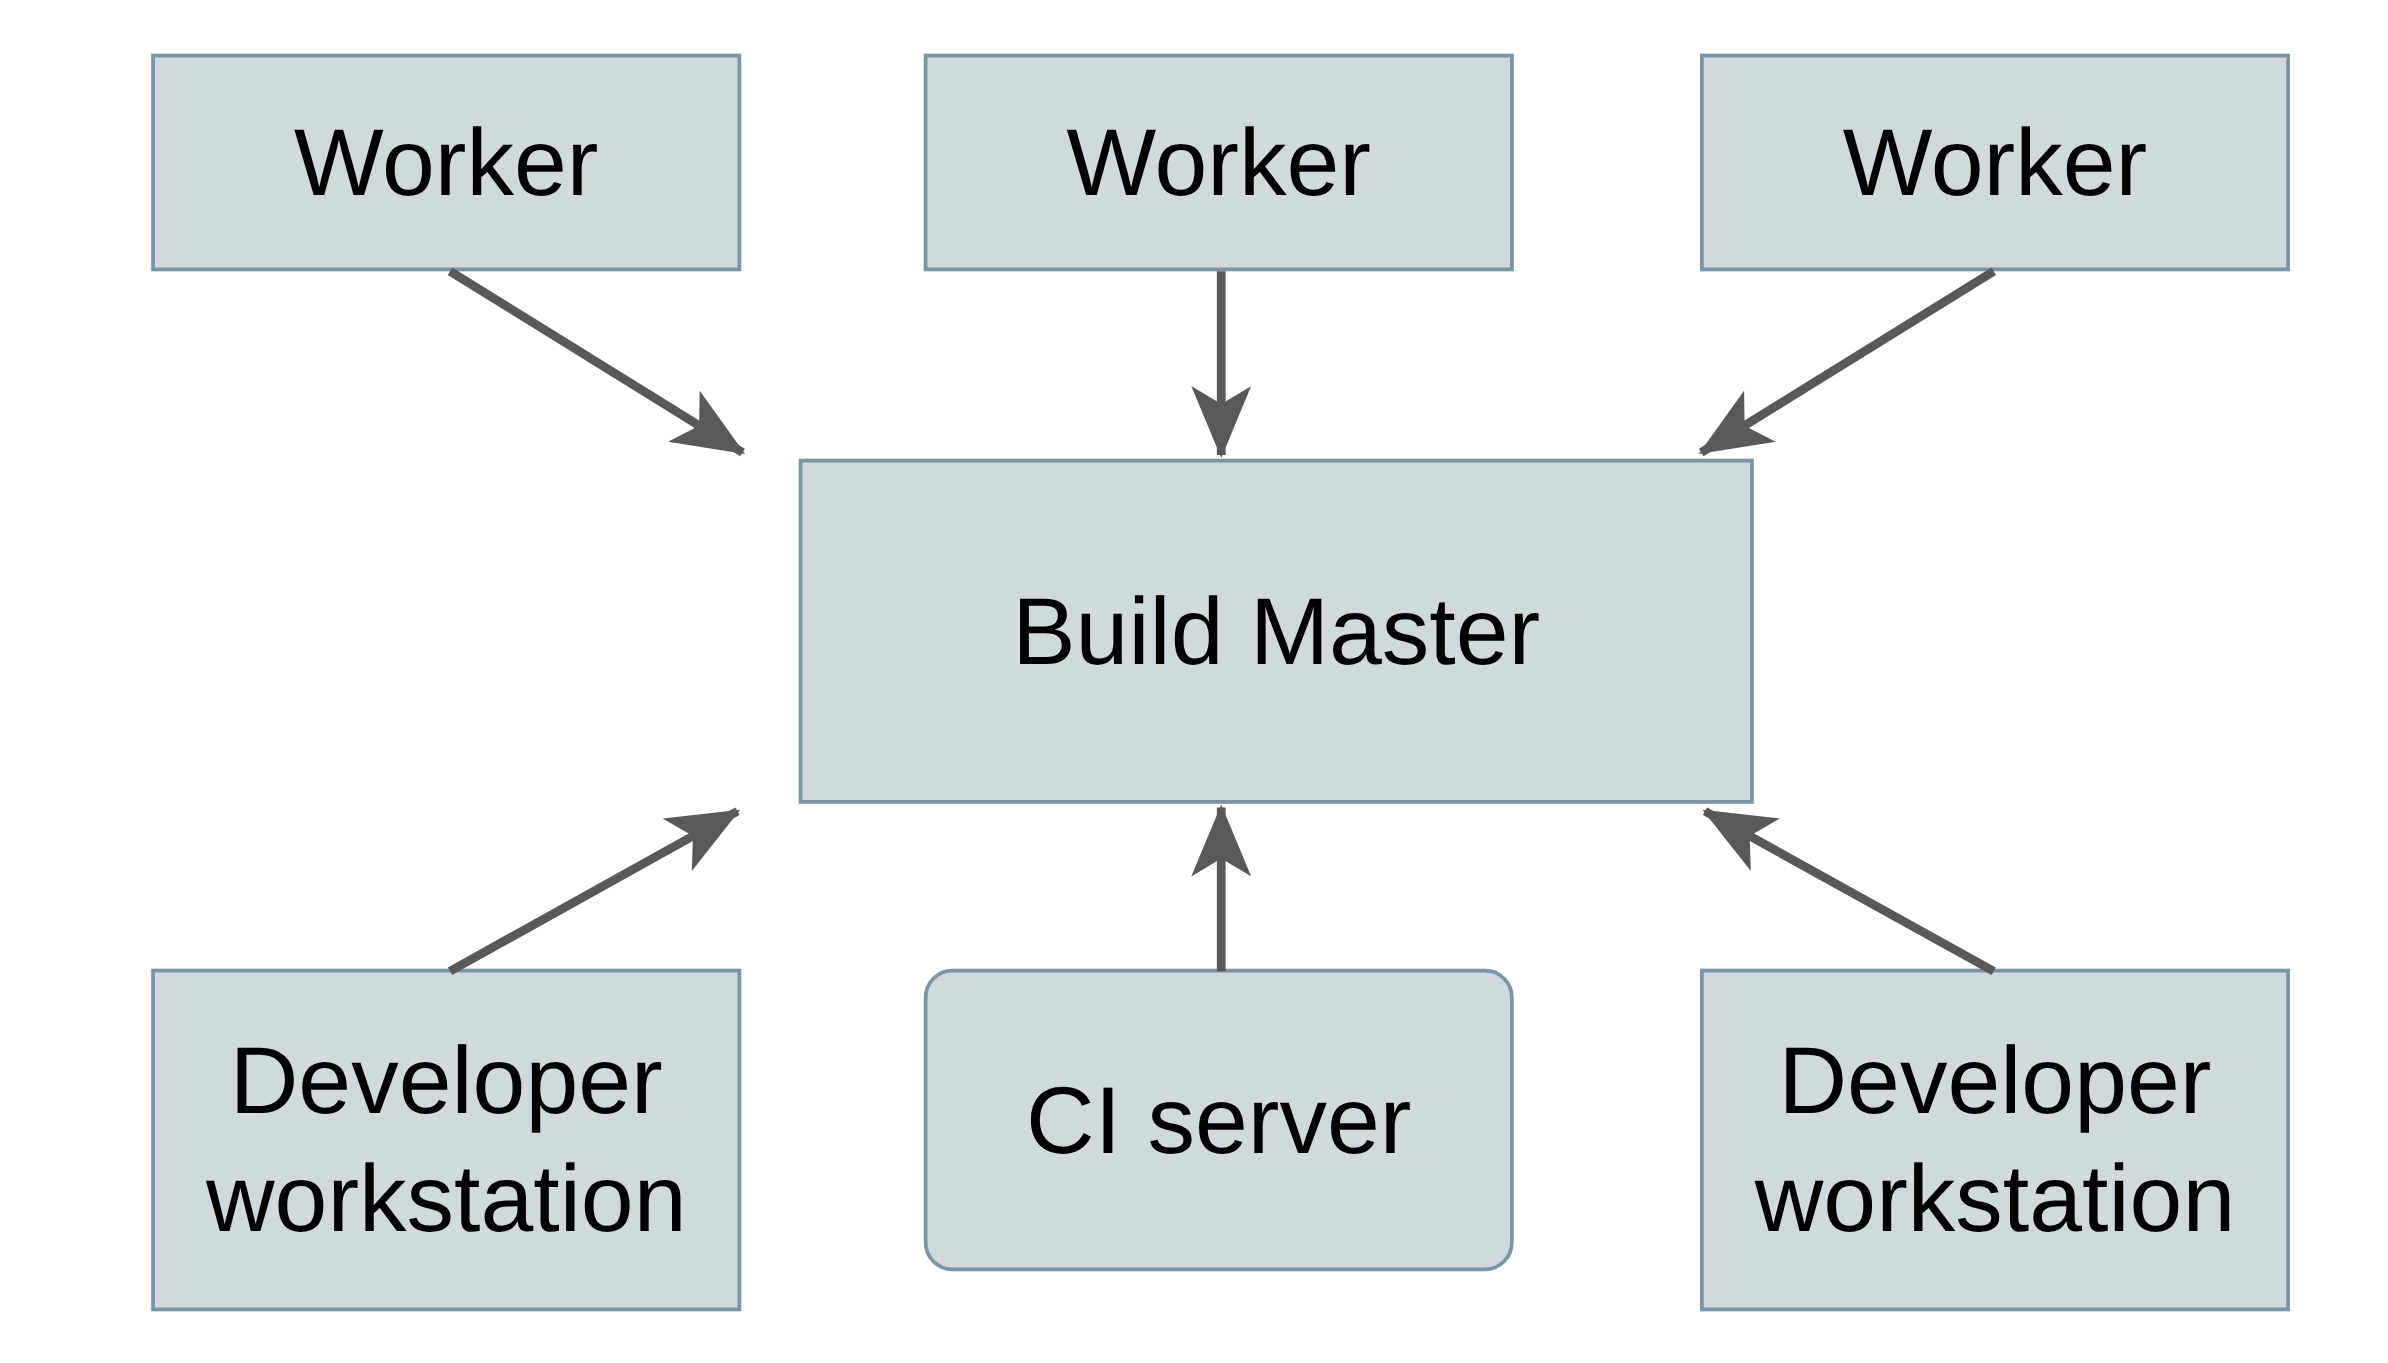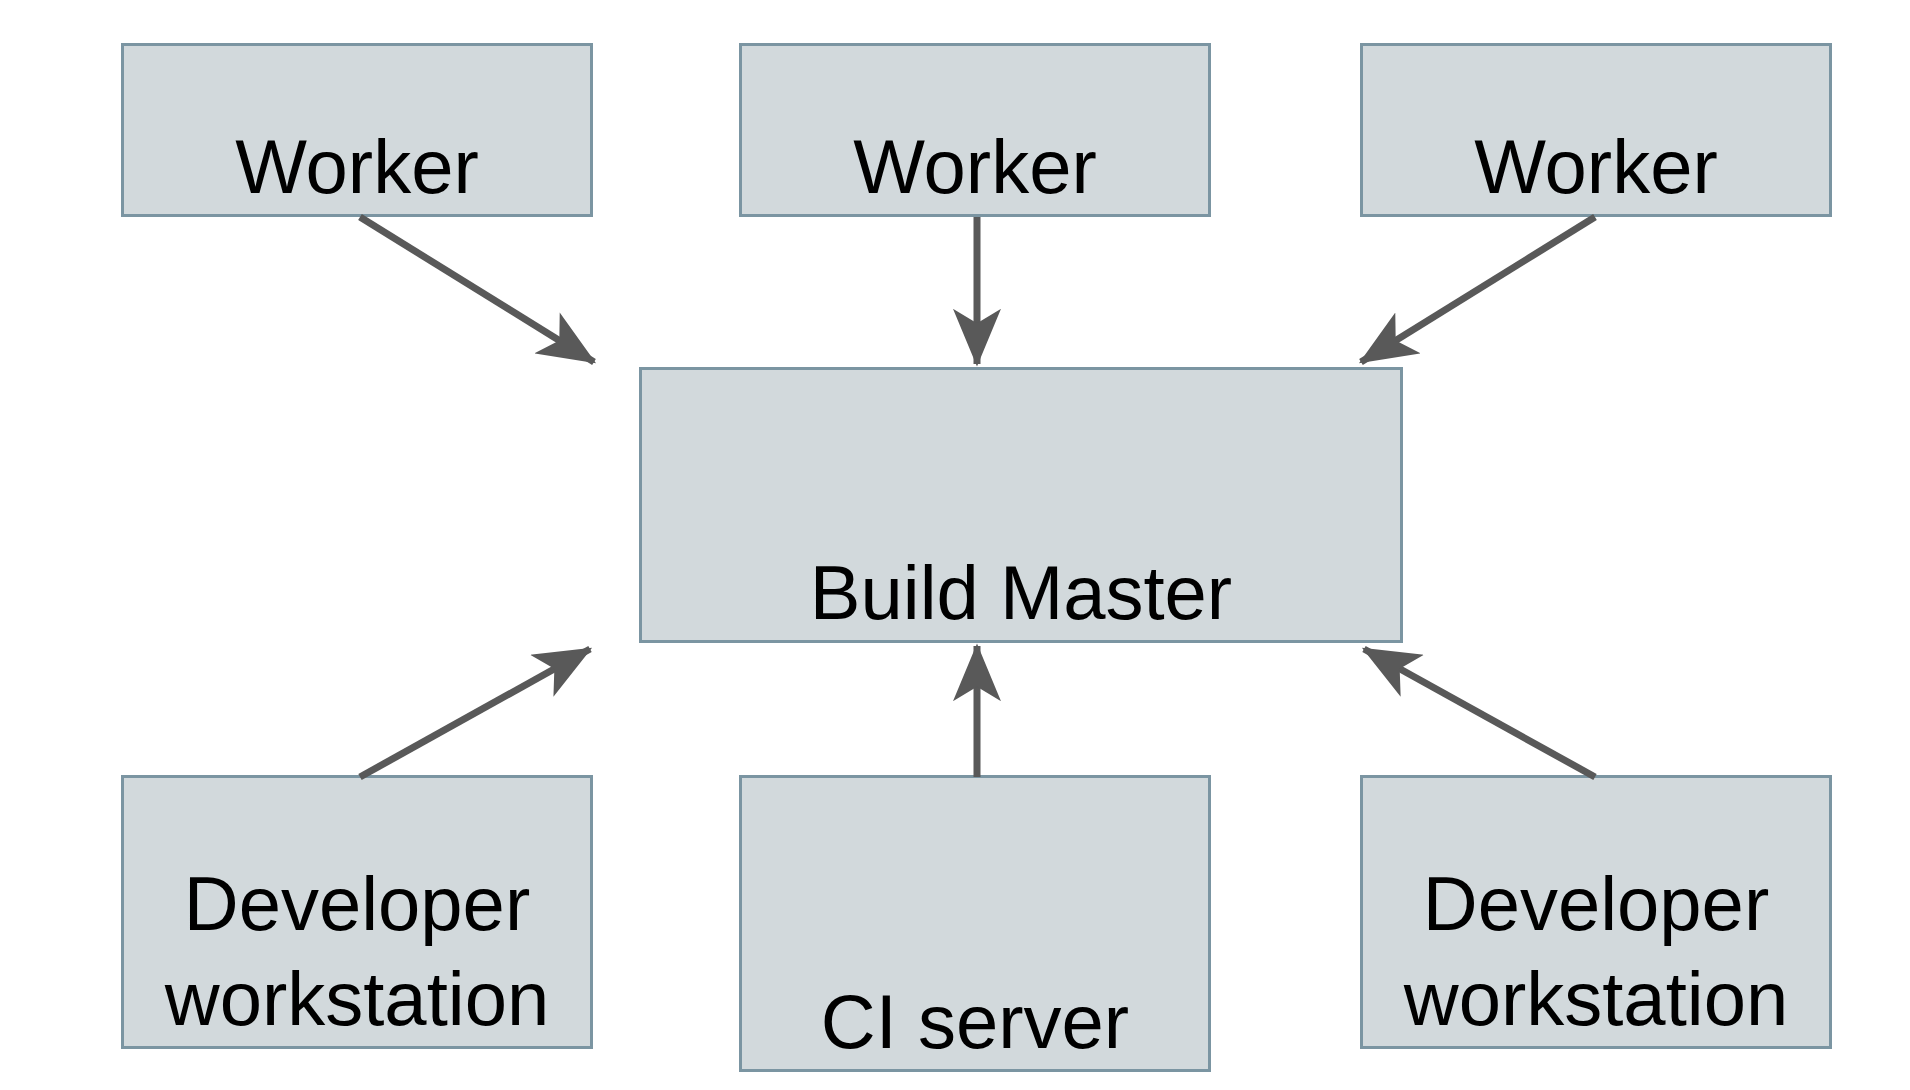--- a/index.html
+++ b/index.html
@@ -20,37 +20,37 @@
     width: 1910px;
     height: 1090px;
     background: var(--bg);
     overflow: hidden;
   }
   .node {
     position: absolute;
     background: var(--node-fill);
     border: 3px solid var(--node-border);
     display: flex;
-    align-items: flex-end;
+    align-items: center;
     justify-content: center;
     text-align: center;
     color: var(--text);
     font-size: 76px;
     line-height: 1.25;
     padding: 0 10px;
   }
   
   .node-worker-1 { left: 121px;  top: 43px;  width: 472px; height: 174px; }
   .node-worker-2 { left: 739px;  top: 43px;  width: 472px; height: 174px; }
   .node-worker-3 { left: 1360px; top: 43px;  width: 472px; height: 174px; }
   
   .node-build-master { left: 595px; top: 367px; width: 764px; height: 276px; margin-left: 44px; }
   
   .node-dev-ws-1   { left: 121px;  top: 775px; width: 472px; height: 274px; }
-  .node-ci-server  { left: 739px;  top: 775px; width: 472px; height: 297px; }
+  .node-ci-server  { left: 739px;  top: 775px; width: 472px; height: 242px; border-radius: 23px; }
   .node-dev-ws-2   { left: 1360px; top: 775px; width: 472px; height: 274px; }
 
   .arrow-layer {
     position: absolute;
     left: 0; top: 0;
     width: 1910px;
     height: 1090px;
     pointer-events: none;
   }
   .arrow-layer line {

